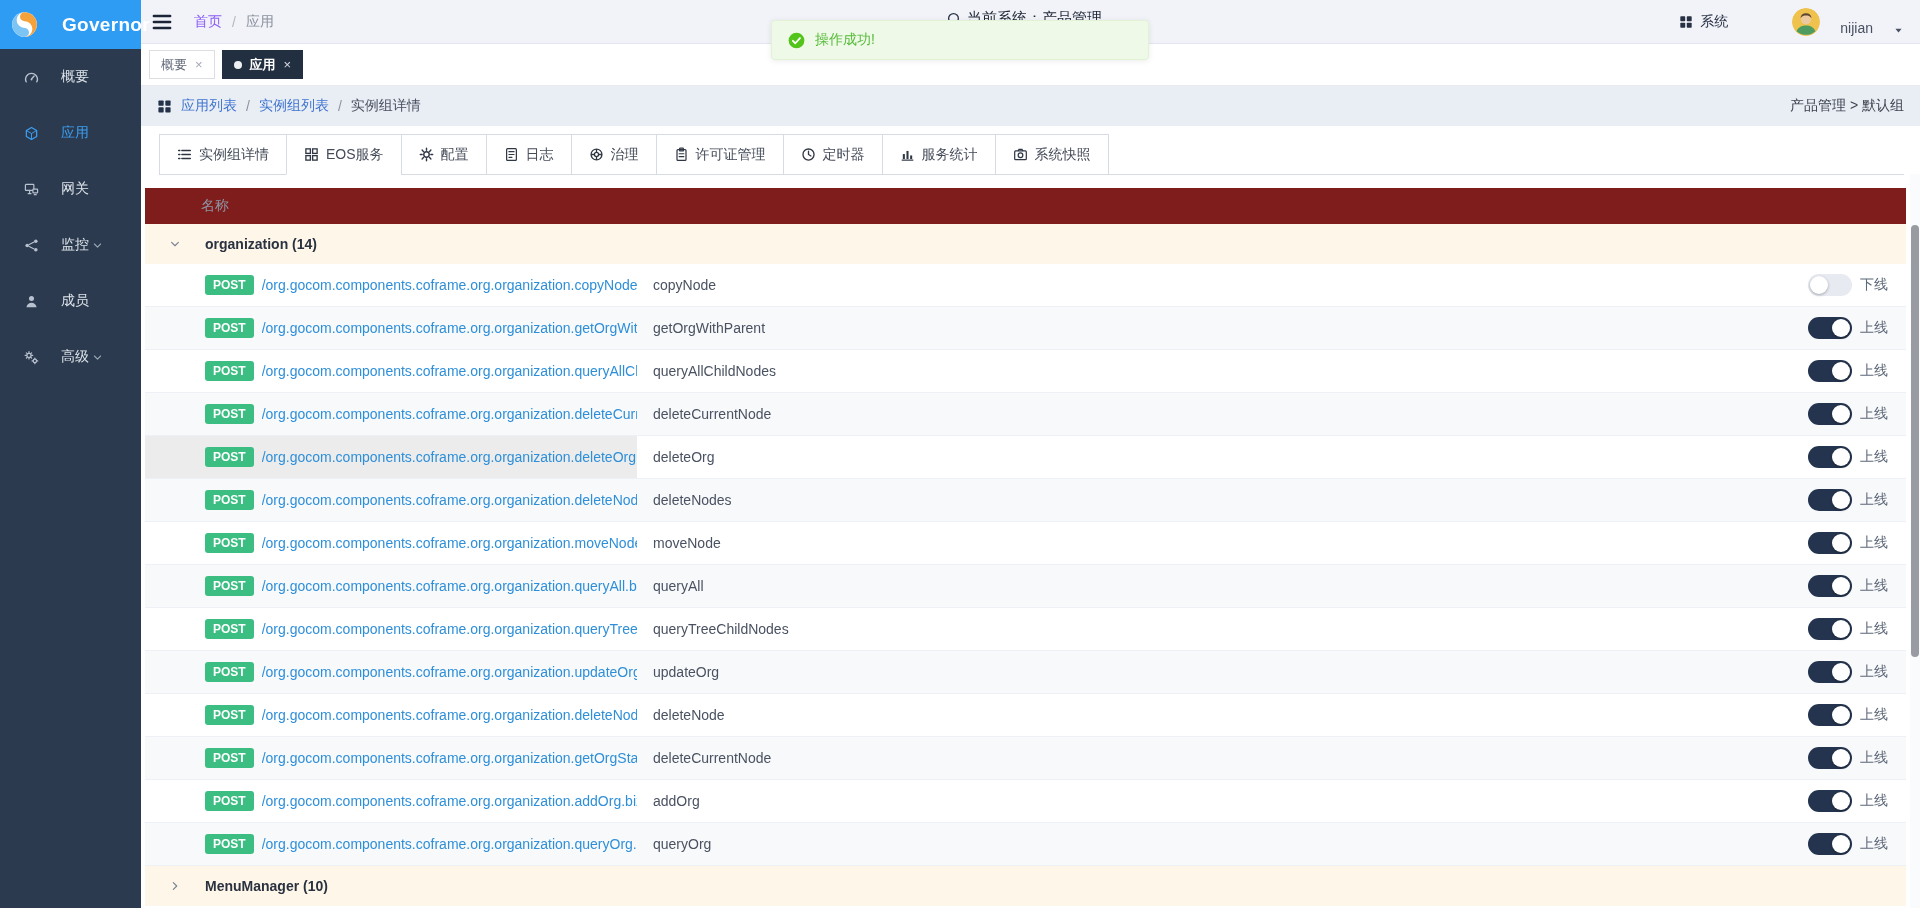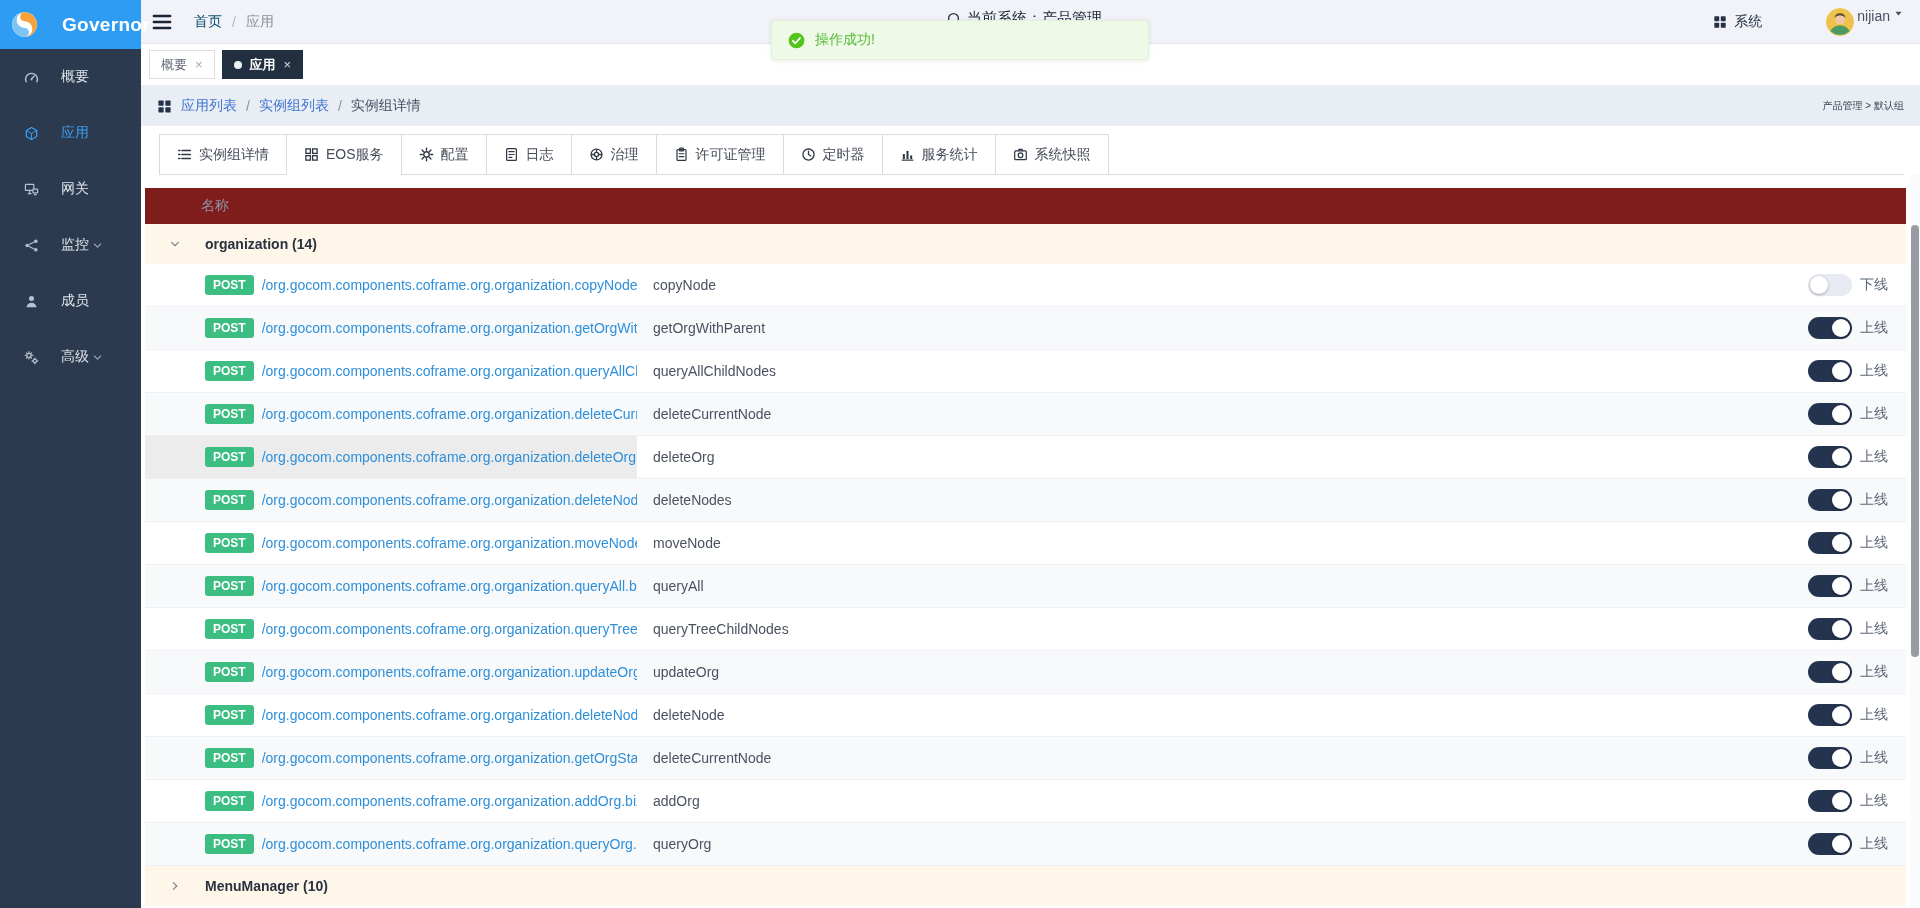--- a/index.html
+++ b/index.html
@@ -8,27 +8,27 @@
   .app { position:relative; width:1920px; height:908px; background:#fff; overflow:hidden; }
 
   .icon { display:inline-flex; width:16px; height:16px; flex:none; }
   .icon svg { width:100%; height:100%; }
 
   
   .topbar { position:absolute; left:0; top:0; width:100%; height:44px; background:#f1f3f9;
             border-bottom:1px solid #e3e6ef; display:flex; align-items:center; padding-left:150px; z-index:5; }
   .ham { width:24px; height:20px; color:#1c2438; cursor:pointer; }
   .tcrumb { display:flex; align-items:center; gap:10px; margin-left:20px; font-size:14px; }
-  .tcrumb .t1 { color:#0c4a6e; cursor:pointer; }
+  .tcrumb .t1 { color:#8b5cf6; cursor:pointer; }
   .tcrumb .tsep { color:#b4b8c2; }
   .tcrumb .t2 { color:#8a8f9b; }
   .tright { margin-left:auto; display:flex; align-items:center; padding-right:16px; }
   .sys { display:flex; align-items:center; gap:7px; font-size:14px; color:#273143; margin-right:64px; cursor:pointer; }
   .sys .icon { width:14px; height:14px; color:#273143; }
-  .user { display:flex; align-items:flex-start; gap:3px; cursor:pointer; }
+  .user { display:flex; align-items:flex-end; gap:20px; cursor:pointer; }
   .avatar { width:28px; height:28px; border-radius:50%; overflow:hidden; display:inline-flex; }
   .uname { font-size:14px; color:#495060; }
   .caret { width:11px; height:11px; color:#495060; }
 
   
   .logo { position:absolute; left:0; top:0; width:141px; height:49px; background:#2f9cf3; z-index:40;
           display:flex; align-items:center; gap:24px; padding-left:11px; }
   .logo .mark { width:27px; height:27px; }
   .logo .word { color:#fff; font-size:19px; font-weight:700; letter-spacing:.3px; }
 
@@ -51,21 +51,21 @@
   .side-item .chev { margin-left:auto; width:11px; height:11px; color:#9aa6b5; }
   .side-item.active .icon, .side-item.active .lbl { color:#3ba0f5; }
 
   
   .crumb-row { position:absolute; left:141px; top:86px; right:0; height:40px; background:#e9edf4;
                display:flex; align-items:center; padding:0 16px; gap:9px; font-size:14px; z-index:3; }
   .crumb-row .icon { width:15px; height:15px; color:#23324a; }
   .crumb-row a.blink { color:#3e74d0; text-decoration:none; cursor:pointer; }
   .crumb-row .csep { color:#8d93a1; }
   .crumb-row .ccur { color:#495060; }
-  .crumb-row .ctx { margin-left:auto; color:#3d4450; font-size:10px; }
+  .crumb-row .ctx { margin-left:auto; color:#3d4450; font-size:14px; }
 
   
   .content { position:absolute; left:141px; top:126px; right:0; bottom:0; background:#fff; }
 
   .tabs-row { position:relative; display:flex; margin:8px 16px 0 18px; height:41px; }
   .tabs-row::after { content:''; position:absolute; left:0; right:0; bottom:0; height:1px; background:#d7dbe2; z-index:0; }
   .tab { position:relative; z-index:1; display:inline-flex; align-items:center; gap:7px; height:41px;
          padding:0 17px; background:#fff; border:1px solid #d7dbe2; font-size:14px; color:#454c59; cursor:pointer; }
   .tab + .tab { margin-left:-1px; }
   .tab .icon { width:15px; height:15px; color:#2f3744; }

